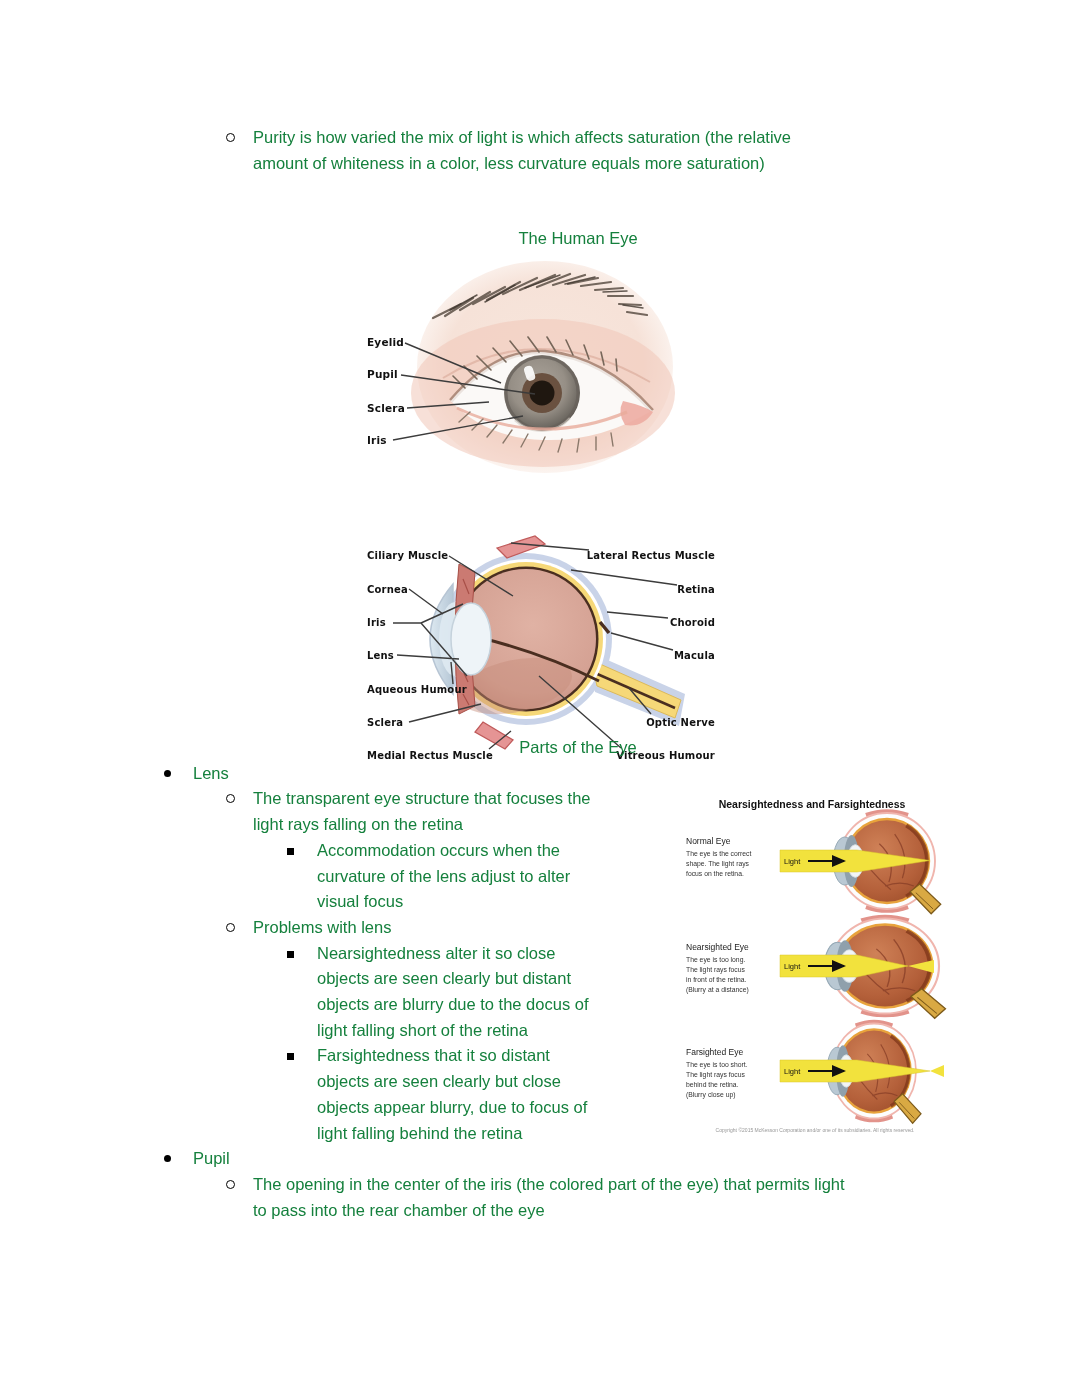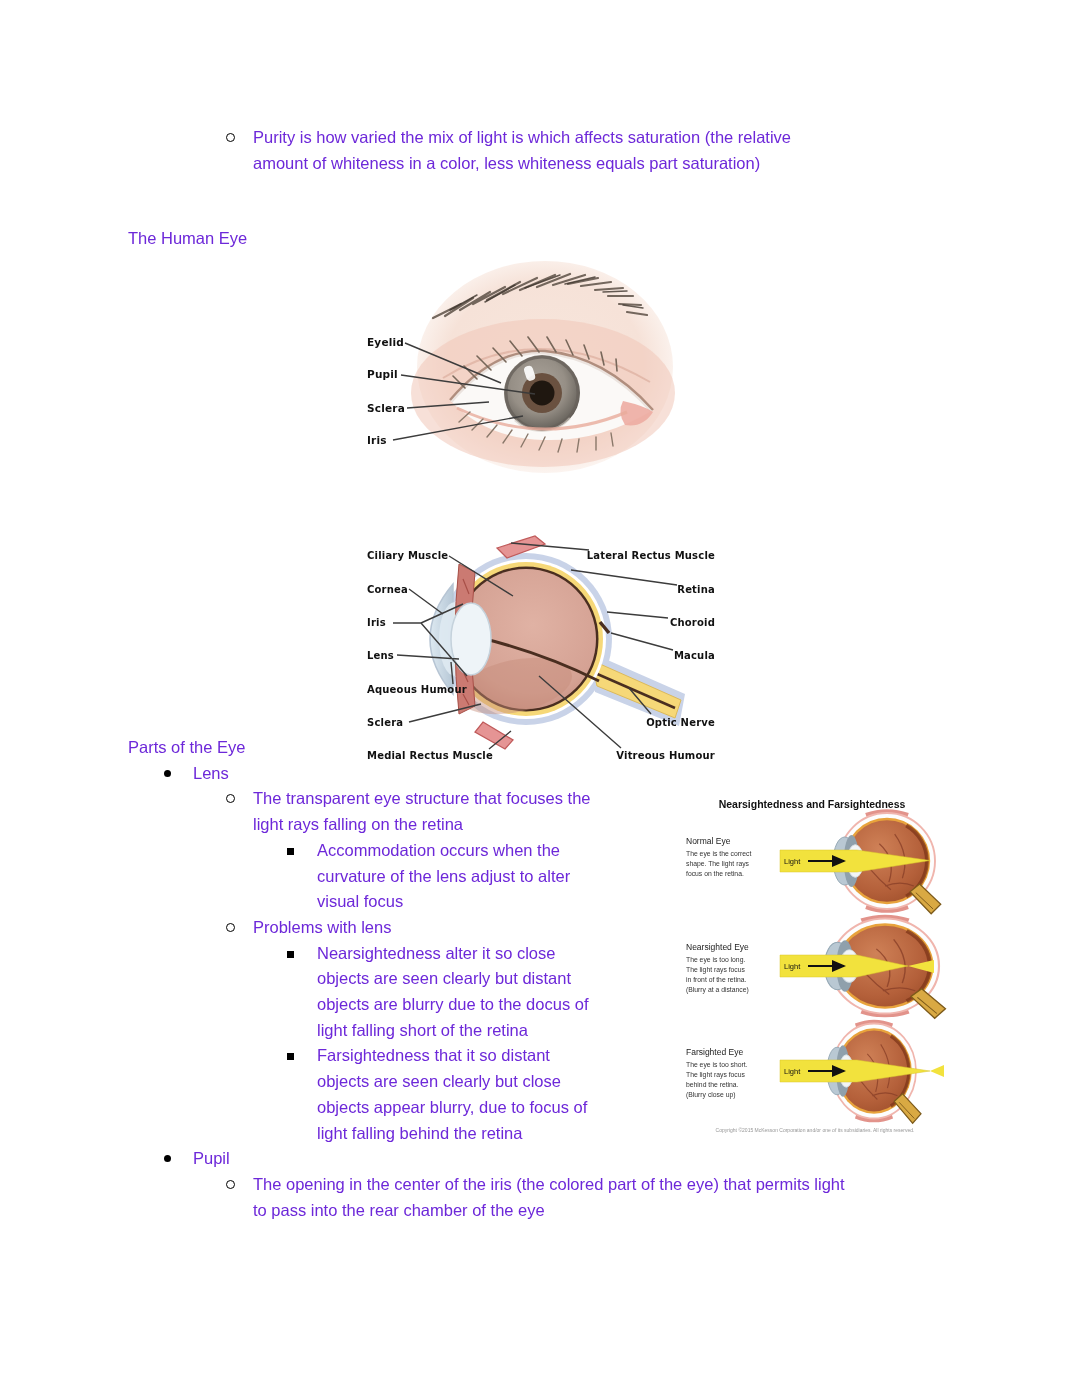--- a/index.html
+++ b/index.html
@@ -1,20 +1,20 @@
 <!DOCTYPE html>
 <html><head>
 <meta charset="utf-8">
 <style>
   html,body{margin:0;padding:0;background:#ffffff;}
   .page{position:relative;width:1080px;height:1397px;background:#ffffff;overflow:hidden;
-        font-family:"Liberation Sans",sans-serif;color:#6d28d9;}
+        font-family:"Liberation Sans",sans-serif;color:#15803d;}
   .textblock{position:absolute;left:128px;width:900px;}
   .bl{position:relative;font-size:16.5px;line-height:25.7px;white-space:nowrap;}
-  .i0{padding-left:0;}
+  .i0{padding-left:0;text-align:center;}
   .i1{padding-left:65px;}
   .i2{padding-left:125px;}
   .i3{padding-left:189px;}
   .mk{position:absolute;top:9px;}
   .i1 > .mk{left:36px;}
   .i2 > .mk{left:98px;}
   .i3 > .mk{left:159px;}
   .mk.dot{width:7px;height:7px;background:#000;border-radius:50%;}
   .mk.circle{width:7px;height:7px;border:1.6px solid #000;border-radius:50%;background:transparent;top:8px;}
   .mk.square{width:7px;height:7px;background:#000;top:10px;}
@@ -33,21 +33,21 @@
 <body>
 
 <div class="page">
 
   <div class="textblock" style="top:125px">
     <div class="bl i2">
       <span class="mk circle"></span>
       <span>Purity is how varied the mix of light is which affects saturation (the relative</span>
     </div>
     <div class="bl i2">
-      <span>amount of whiteness in a color, less whiteness equals part saturation)</span>
+      <span>amount of whiteness in a color, less curvature equals more saturation)</span>
     </div>
   </div>
 
   <div class="textblock" style="top:226px">
     <div class="bl i0">The Human Eye</div>
   </div>
 
   <div class="fig" style="left:365px;top:260px">
     <svg width="320" height="220" viewBox="0 0 320 220">
       <defs>

